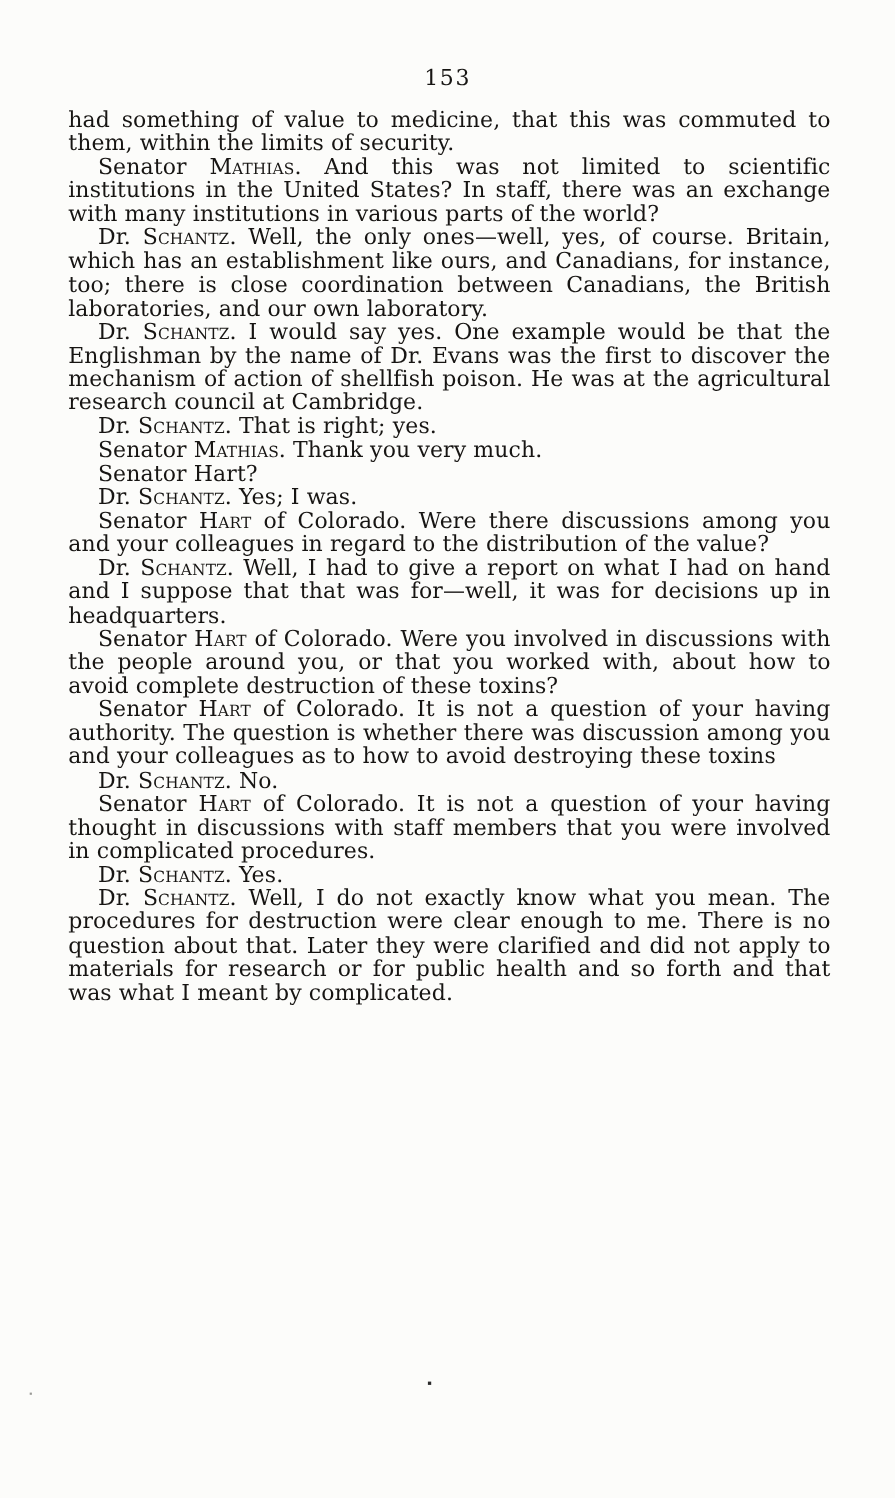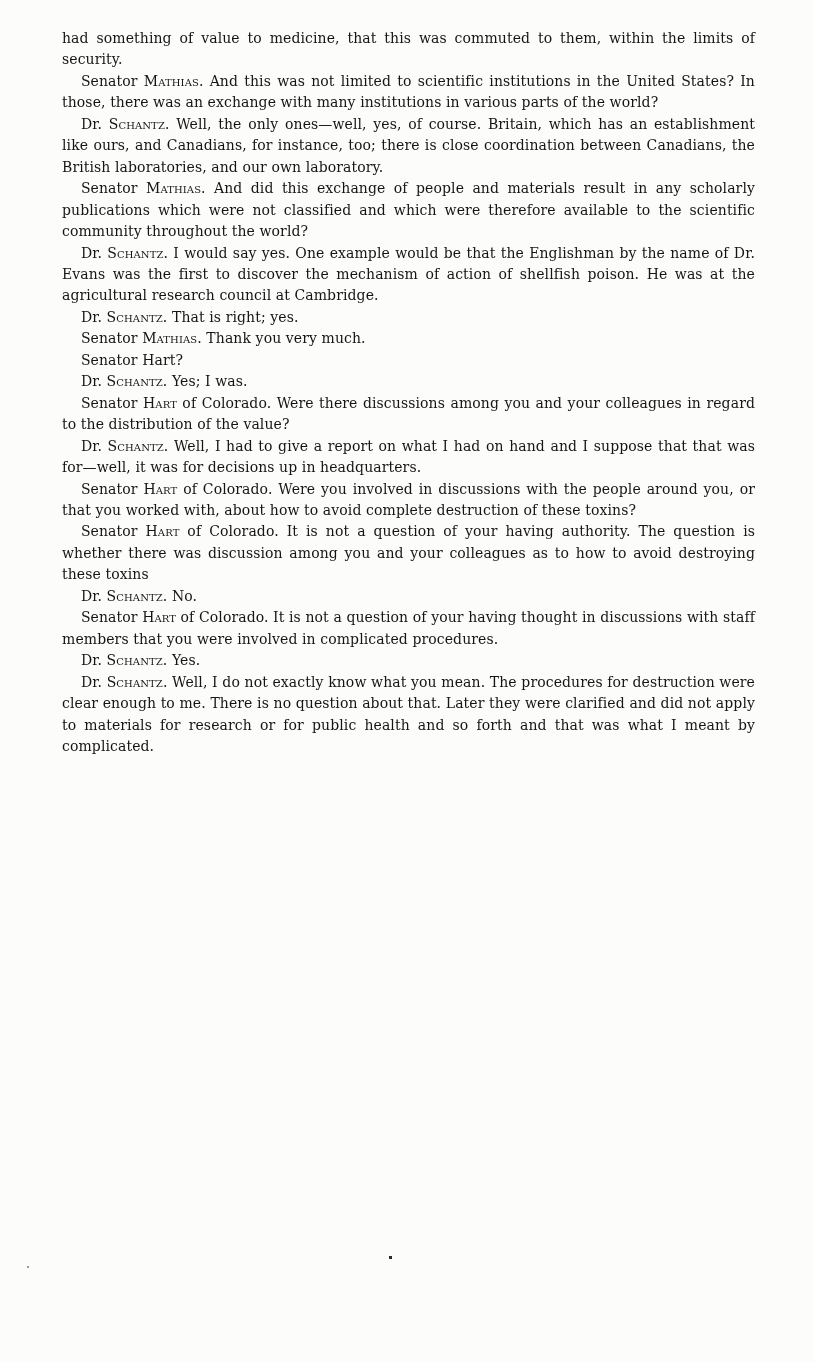--- a/index.html
+++ b/index.html
@@ -19,22 +19,22 @@
   }
   .page-number {
     padding-top: 58px;
     text-align: center;
     font-size: 20px;
     line-height: 24px;
     letter-spacing: 1.5px;
     font-weight: 500;
   }
   .page-body {
-    margin: 28px 59px 0 62px;
-    font-size: 14px;
+    margin: 16px 59px 0 62px;
+    font-size: 20px;
     line-height: 21.45px;
     text-align: justify;
     letter-spacing: 0.1px;
   }
   .page-body p {
     margin: 0;
     padding: 0;
   }
   .page-body p.indent {
     text-indent: 1.35em;
@@ -51,25 +51,25 @@
   .speck.faint {
     width: 2px;
     height: 2px;
     background: #9a9a96;
   }
 </style>
 </head>
 <body>
 
 <div class="scan-page">
+  <div class="page-number">153</div>
   <div class="page-body">
       <p><span>had something of value to medicine, that this was commuted to them, within the limits of security.</span></p>
-      <p class="indent"><span>Senator </span><span class="smallcaps">Mathias</span><span>. And this was not limited to scientific institutions in the United States? In those, there was an exchange with many institutions in various parts of the world?</span></p>
+      <p class="indent"><span>Senator </span><span class="smallcaps">Mathias</span><span>. And this was not limited to scientific institutions in the United States? In staff, there was an exchange with many institutions in various parts of the world?</span></p>
       <p class="indent"><span>Dr. </span><span class="smallcaps">Schantz</span><span>. Well, the only ones—well, yes, of course. Britain, which has an establishment like ours, and Canadians, for instance, too; there is close coordination between Canadians, the British laboratories, and our own laboratory.</span></p>
-      <p class="indent"><span>Senator </span><span class="smallcaps">Mathias</span><span>. And did this exchange of people and materials result in any scholarly publications which were not classified and which were therefore available to the scientific community throughout the world?</span></p>
       <p class="indent"><span>Dr. </span><span class="smallcaps">Schantz</span><span>. I would say yes. One example would be that the Englishman by the name of Dr. Evans was the first to discover the mechanism of action of shellfish poison. He was at the agricultural research council at Cambridge.</span></p>
       <p class="indent"><span>Dr. </span><span class="smallcaps">Schantz</span><span>. That is right; yes.</span></p>
       <p class="indent"><span>Senator </span><span class="smallcaps">Mathias</span><span>. Thank you very much.</span></p>
       <p class="indent"><span>Senator Hart?</span></p>
       <p class="indent"><span>Dr. </span><span class="smallcaps">Schantz</span><span>. Yes; I was.</span></p>
       <p class="indent"><span>Senator </span><span class="smallcaps">Hart</span><span> of Colorado. Were there discussions among you and your colleagues in regard to the distribution of the value?</span></p>
       <p class="indent"><span>Dr. </span><span class="smallcaps">Schantz</span><span>. Well, I had to give a report on what I had on hand and I suppose that that was for—well, it was for decisions up in headquarters.</span></p>
       <p class="indent"><span>Senator </span><span class="smallcaps">Hart</span><span> of Colorado. Were you involved in discussions with the people around you, or that you worked with, about how to avoid complete destruction of these toxins?</span></p>
       <p class="indent"><span>Senator </span><span class="smallcaps">Hart</span><span> of Colorado. It is not a question of your having authority. The question is whether there was discussion among you and your colleagues as to how to avoid destroying these toxins</span></p>
       <p class="indent"><span>Dr. </span><span class="smallcaps">Schantz</span><span>. No.</span></p>

